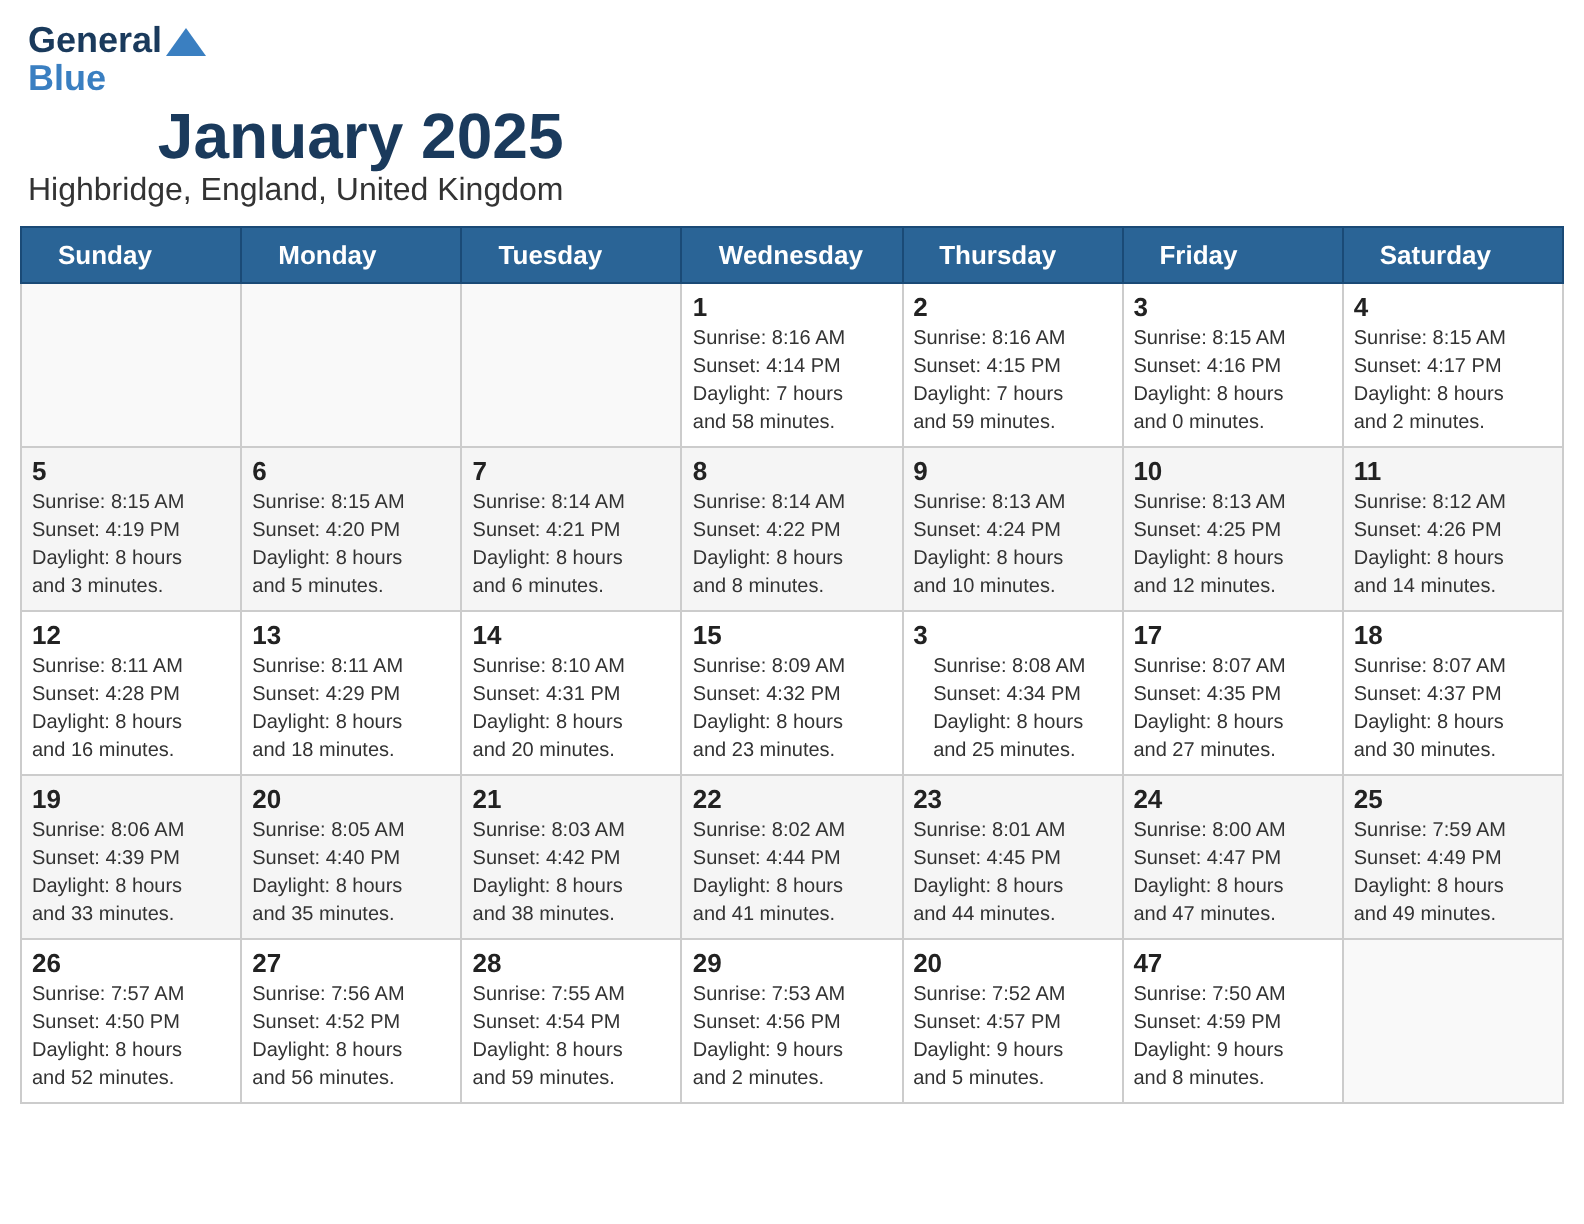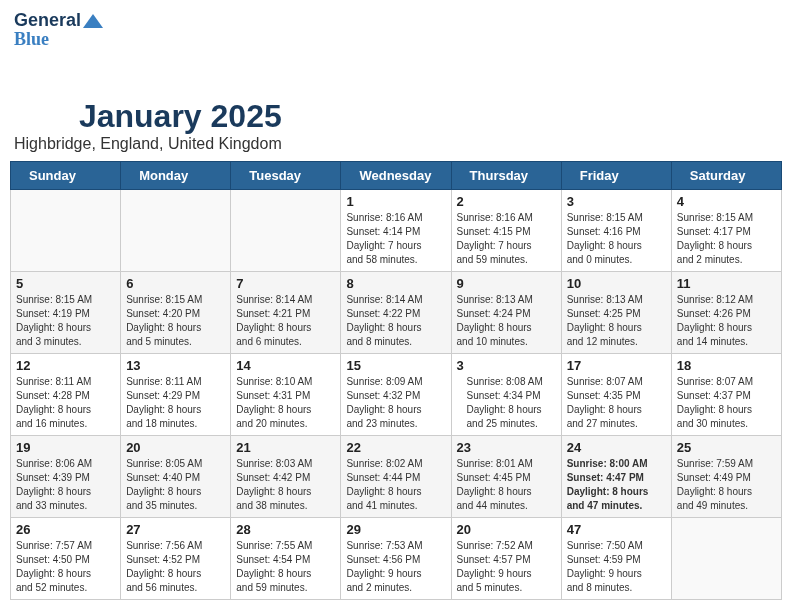--- a/index.html
+++ b/index.html
@@ -13,21 +13,20 @@
     .header-area {
       display: flex;
       justify-content: space-between;
       align-items: flex-start;
       margin-bottom: 8px;
       padding: 0 4px;
       flex-direction: column;
     }
     .title-area {
       text-align: right;
-      margin-top: 48px;
     }
     .month-title {
       font-size: 32px;
       font-weight: bold;
       color: #1a3a5c;
     }
     .location-title {
       font-size: 16px;
       color: #333;
     }
@@ -93,21 +92,21 @@
 <body>
 
 <div class="header-area">
   <div class="logo-container">
     <div class="logo-row">
       <span class="logo-general">General</span>
       <svg width="22" height="18" viewBox="0 0 22 18">
         <polygon points="2,16 12,2 22,16" fill="#3a7fc1"></polygon>
       </svg>
     </div>
-    <span class="logo-blue" style="margin-top:-2px;font-family:Liberation Serif, serif;">Blue</span>
+    <span class="logo-blue" style="margin-top:-2px;">Blue</span>
   </div>
   <div class="title-area">
     <div class="month-title">January 2025</div>
     <div class="location-title">Highbridge, England, United Kingdom</div>
   </div>
 </div>
 
 <table class="calendar">
   <thead>
     <tr>
@@ -287,21 +286,21 @@
         </td>
         <td>
           <div class="day-number">23</div>
           <div class="day-info" style="white-space: pre-line;">Sunrise: 8:01 AM
 Sunset: 4:45 PM
 Daylight: 8 hours
 and 44 minutes.</div>
         </td>
         <td>
           <div class="day-number">24</div>
-          <div class="day-info" style="white-space: pre-line; font-weight: bold;">Sunrise: 8:00 AM
+          <div class="day-info" style="white-space: pre-line;">Sunrise: 8:00 AM
 Sunset: 4:47 PM
 Daylight: 8 hours
 and 47 minutes.</div>
         </td>
         <td>
           <div class="day-number">25</div>
           <div class="day-info" style="white-space: pre-line;">Sunrise: 7:59 AM
 Sunset: 4:49 PM
 Daylight: 8 hours
 and 49 minutes.</div>

